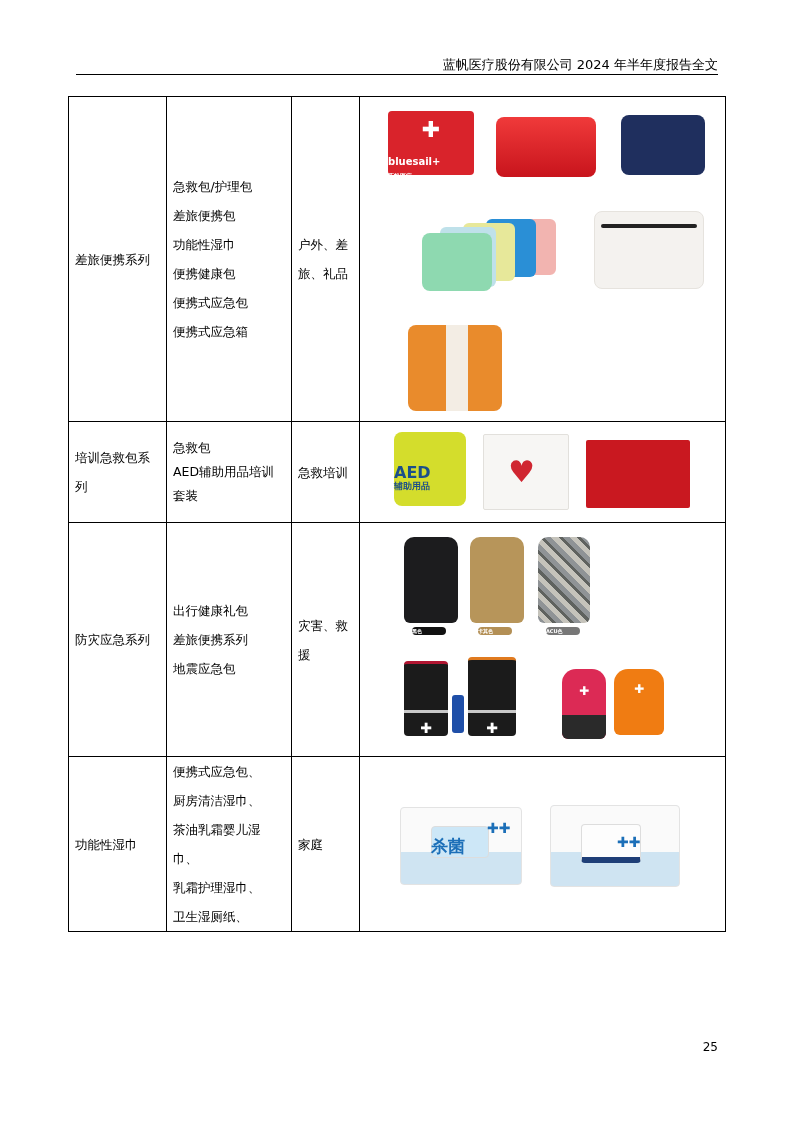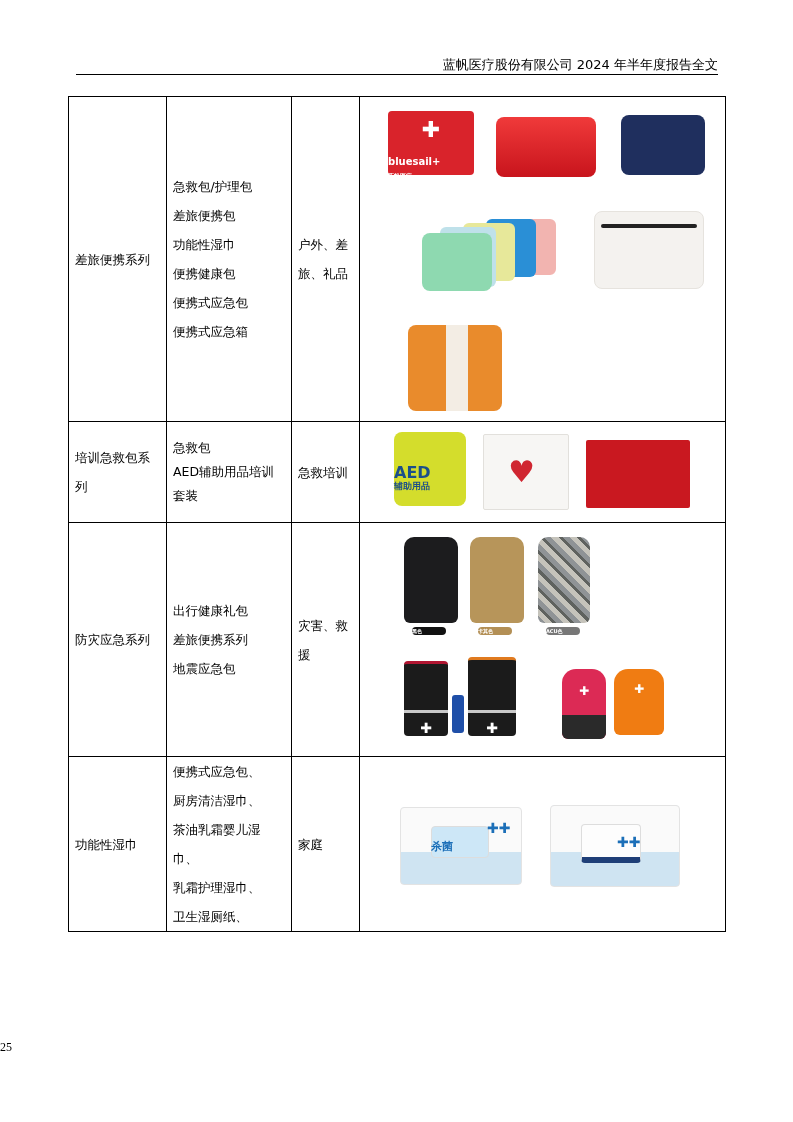--- a/index.html
+++ b/index.html
@@ -10,22 +10,22 @@
   .header-rule { position:absolute; left:76px; top:74px; width:642px; height:1px; background:#000; }
   table.products { position:absolute; left:68px; top:96px; width:658px;
                    border-collapse:collapse; table-layout:fixed; }
   table.products td { border:1px solid #000; vertical-align:middle; font-size:12.5px;
                       padding:0 6px; line-height:29px; }
   td.series { width:85px; line-height:22px; }
   td.items { width:112px; }
   td.scene { width:55px; line-height:24px; }
   td.images { position:relative; padding:0; }
   .itemline { display:block; }
-  .pg { position:absolute; left:0; top:1040px; width:718px; 
-        font-size:12px;font-family:Liberation Serif, serif; }
+  .pg { position:absolute; left:0; top:1040px; width:718px; text-align:right;
+        font-size:12px; }
   
   .img { position:absolute; border-radius:6px; }
   .lbl { position:absolute; color:#fff; font-size:7px; font-weight:bold; text-align:left; }
   .cross { position:absolute; color:#fff; font-weight:bold; text-align:center; }
 </style>
 </head>
 <body>
 
 <div class="header">蓝帆医疗股份有限公司 2024 年半年度报告全文</div>
 <div class="header-rule"></div>
@@ -135,21 +135,21 @@
       <span class="itemline">厨房清洁湿巾、</span>
       <span class="itemline">茶油乳霜婴儿湿巾、</span>
       <span class="itemline">乳霜护理湿巾、</span>
       <span class="itemline">卫生湿厕纸、</span>
     </td>
     <td class="scene">家庭</td>
     <td class="images">
       <div style="position:relative;height:151px;">
         <div class="img" style="left:34px;top:38px;width:120px;height:76px;background:linear-gradient(180deg,#fafafa 0 58%,#cfe4f2 58% 100%);border:1px solid #e3e3e3;border-radius:4px;">
           <div style="position:absolute;left:30px;top:18px;width:56px;height:30px;background:#cde7f7;border:1px solid #ddd;border-radius:4px;"></div>
-          <div class="lbl" style="left:30px;top:24px;width:52px;color:#1c6fb8;font-size:11px;">杀菌</div>
+          <div class="lbl" style="left:30px;top:24px;width:52px;color:#1c6fb8;font-size:17px;">杀菌</div>
           <div style="position:absolute;left:86px;top:6px;color:#1c6fb8;font-size:14px;font-weight:bold;">✚✚</div>
         </div>
         <div class="img" style="left:184px;top:36px;width:128px;height:80px;background:linear-gradient(180deg,#fafafa 0 58%,#cfe4f2 58% 100%);border:1px solid #e3e3e3;border-radius:4px;">
           <div style="position:absolute;left:30px;top:18px;width:58px;height:32px;background:#fdfdfd;border:1px solid #ddd;border-bottom:6px solid #1f3f78;border-radius:4px;"></div>
           <div style="position:absolute;left:66px;top:22px;color:#1c6fb8;font-size:14px;font-weight:bold;">✚✚</div>
         </div>
       </div>
     </td>
   </tr>
 </tbody>

